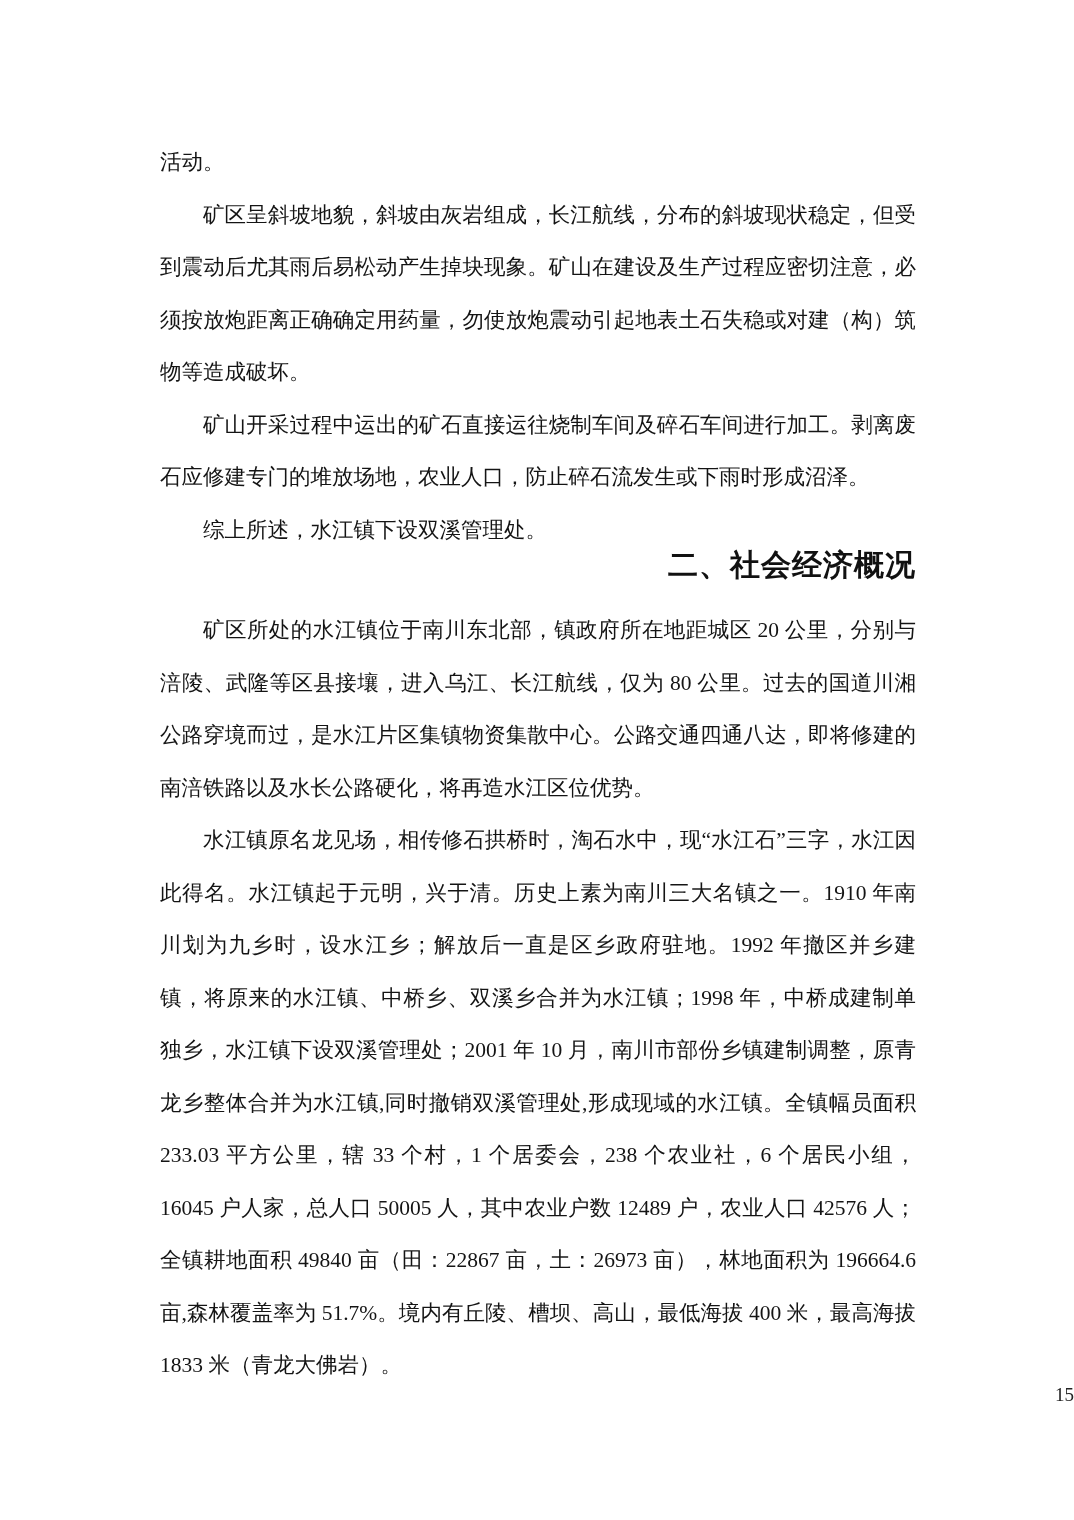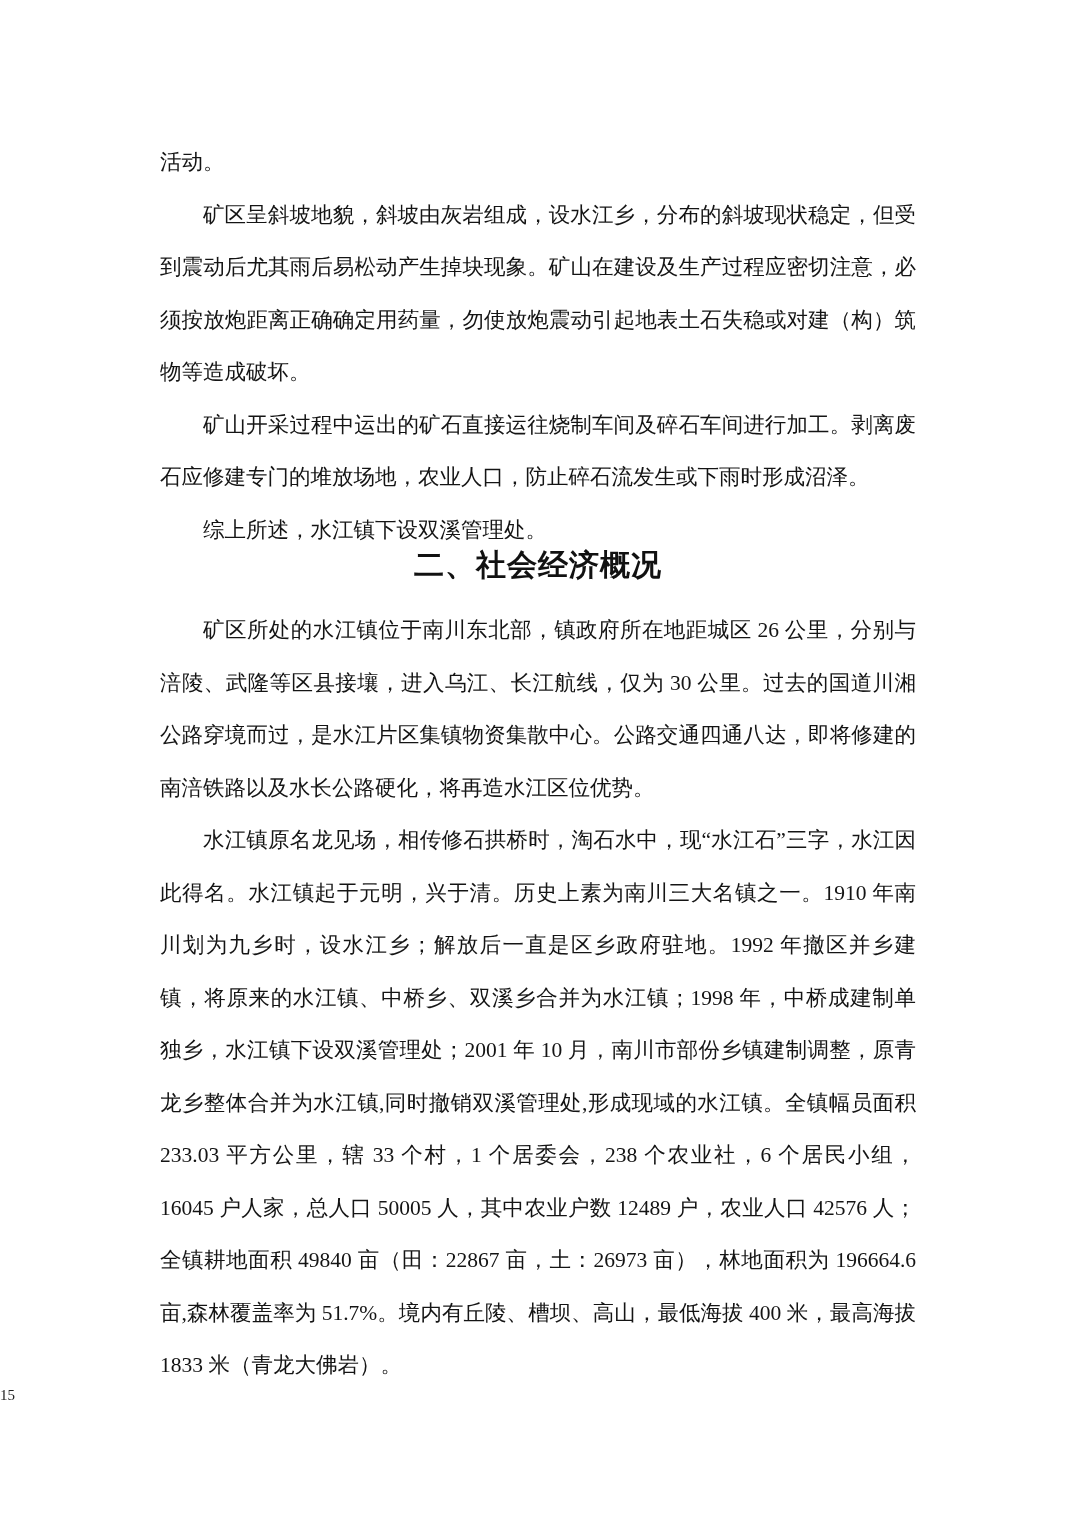--- a/index.html
+++ b/index.html
@@ -36,40 +36,40 @@
   .section-heading {
     margin: -16px 0 14px 0;
     padding: 0;
     text-indent: 0;
     font-family: "Liberation Sans", "DejaVu Sans", sans-serif;
     font-weight: bold;
     font-size: 30px;
     line-height: 50px;
     letter-spacing: 1px;
     color: #111111;
-    text-align: center;
+    text-align: right;
   }
   .page-number {
     position: absolute;
     top: 1382px;
     left: 0;
     width: 100%;
-    text-align: left;
-    font-size: 15px;
+    text-align: right;
+    font-size: 19px;
     line-height: 26px;
     color: #222222;
   }
 </style>
 </head>
 <body>
 
 <div class="page">
   <div class="content">
     <p class="no-indent">活动。</p>
-    <p>矿区呈斜坡地貌，斜坡由灰岩组成，设水江乡，分布的斜坡现状稳定，但受到震动后尤其雨后易松动产生掉块现象。矿山在建设及生产过程应密切注意，必须按放炮距离正确确定用药量，勿使放炮震动引起地表土石失稳或对建（构）筑物等造成破坏。</p>
+    <p>矿区呈斜坡地貌，斜坡由灰岩组成，长江航线，分布的斜坡现状稳定，但受到震动后尤其雨后易松动产生掉块现象。矿山在建设及生产过程应密切注意，必须按放炮距离正确确定用药量，勿使放炮震动引起地表土石失稳或对建（构）筑物等造成破坏。</p>
     <p>矿山开采过程中运出的矿石直接运往烧制车间及碎石车间进行加工。剥离废石应修建专门的堆放场地，农业人口，防止碎石流发生或下雨时形成沼泽。</p>
     <p>综上所述，水江镇下设双溪管理处。</p>
     <h2 class="section-heading">二、社会经济概况</h2>
-    <p>矿区所处的水江镇位于南川东北部，镇政府所在地距城区 26 公里，分别与涪陵、武隆等区县接壤，进入乌江、长江航线，仅为 30 公里。过去的国道川湘公路穿境而过，是水江片区集镇物资集散中心。公路交通四通八达，即将修建的南涪铁路以及水长公路硬化，将再造水江区位优势。</p>
+    <p>矿区所处的水江镇位于南川东北部，镇政府所在地距城区 20 公里，分别与涪陵、武隆等区县接壤，进入乌江、长江航线，仅为 80 公里。过去的国道川湘公路穿境而过，是水江片区集镇物资集散中心。公路交通四通八达，即将修建的南涪铁路以及水长公路硬化，将再造水江区位优势。</p>
     <p>水江镇原名龙见场，相传修石拱桥时，淘石水中，现“水江石”三字，水江因此得名。水江镇起于元明，兴于清。历史上素为南川三大名镇之一。1910 年南川划为九乡时，设水江乡；解放后一直是区乡政府驻地。1992 年撤区并乡建镇，将原来的水江镇、中桥乡、双溪乡合并为水江镇；1998 年，中桥成建制单独乡，水江镇下设双溪管理处；2001 年 10 月，南川市部份乡镇建制调整，原青龙乡整体合并为水江镇,同时撤销双溪管理处,形成现域的水江镇。全镇幅员面积 233.03 平方公里，辖 33 个村，1 个居委会，238 个农业社，6 个居民小组，16045 户人家，总人口 50005 人，其中农业户数 12489 户，农业人口 42576 人；全镇耕地面积 49840 亩（田：22867 亩，土：26973 亩），林地面积为 196664.6 亩,森林覆盖率为 51.7%。境内有丘陵、槽坝、高山，最低海拔 400 米，最高海拔 1833 米（青龙大佛岩）。</p>
   </div>
   <div class="page-number">15</div>
 </div>
 
 </body></html>

